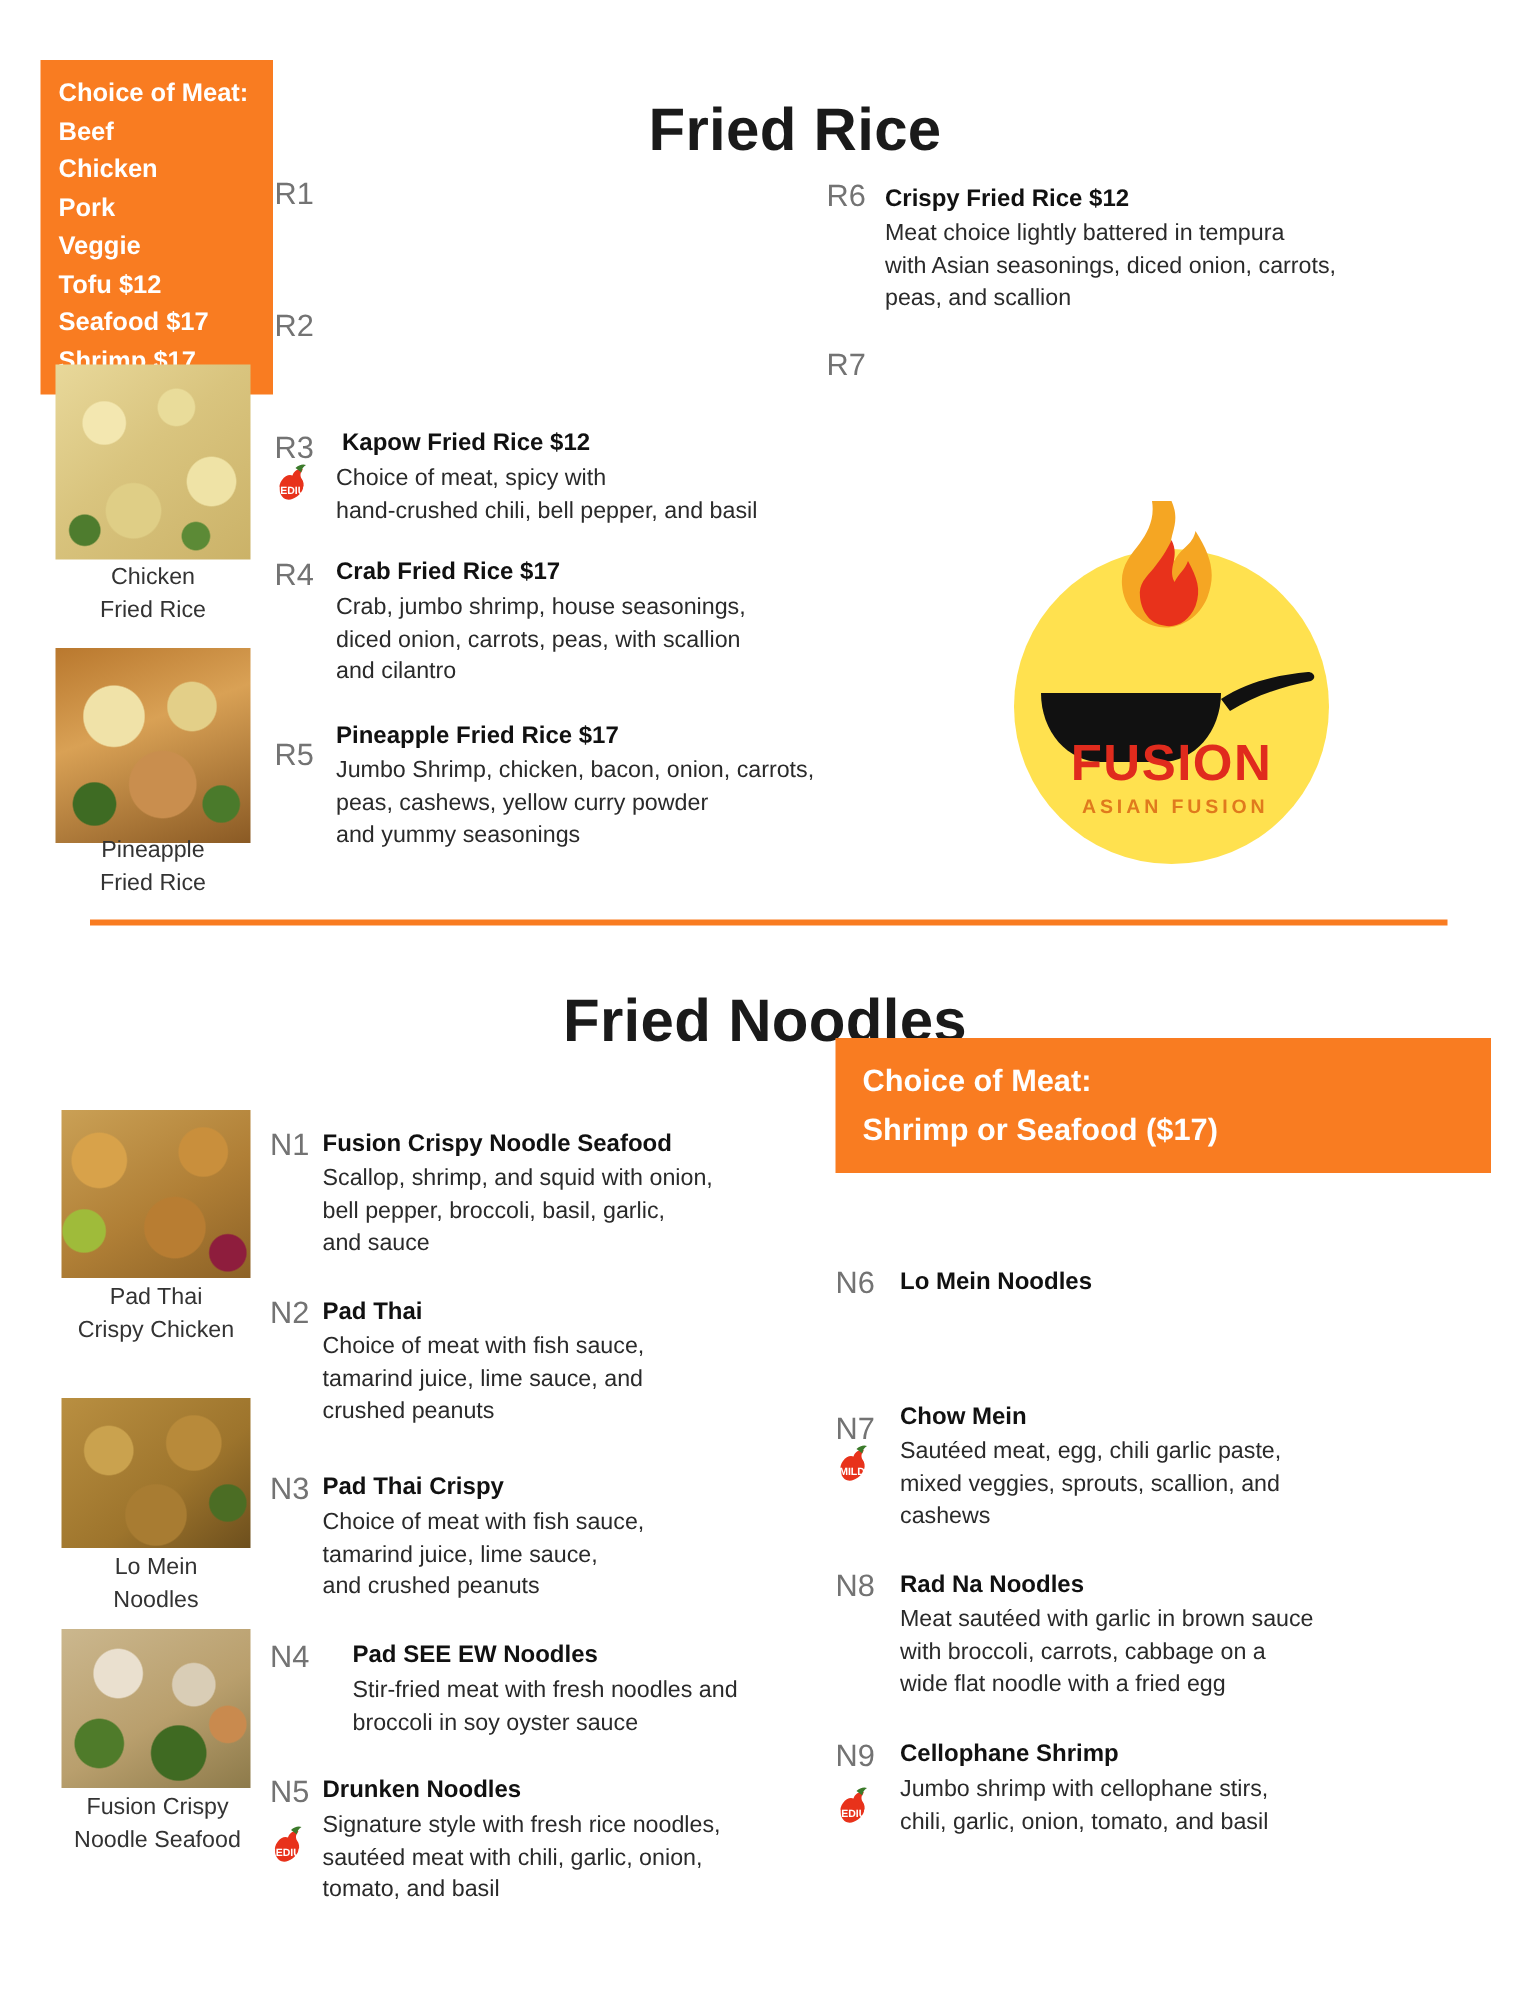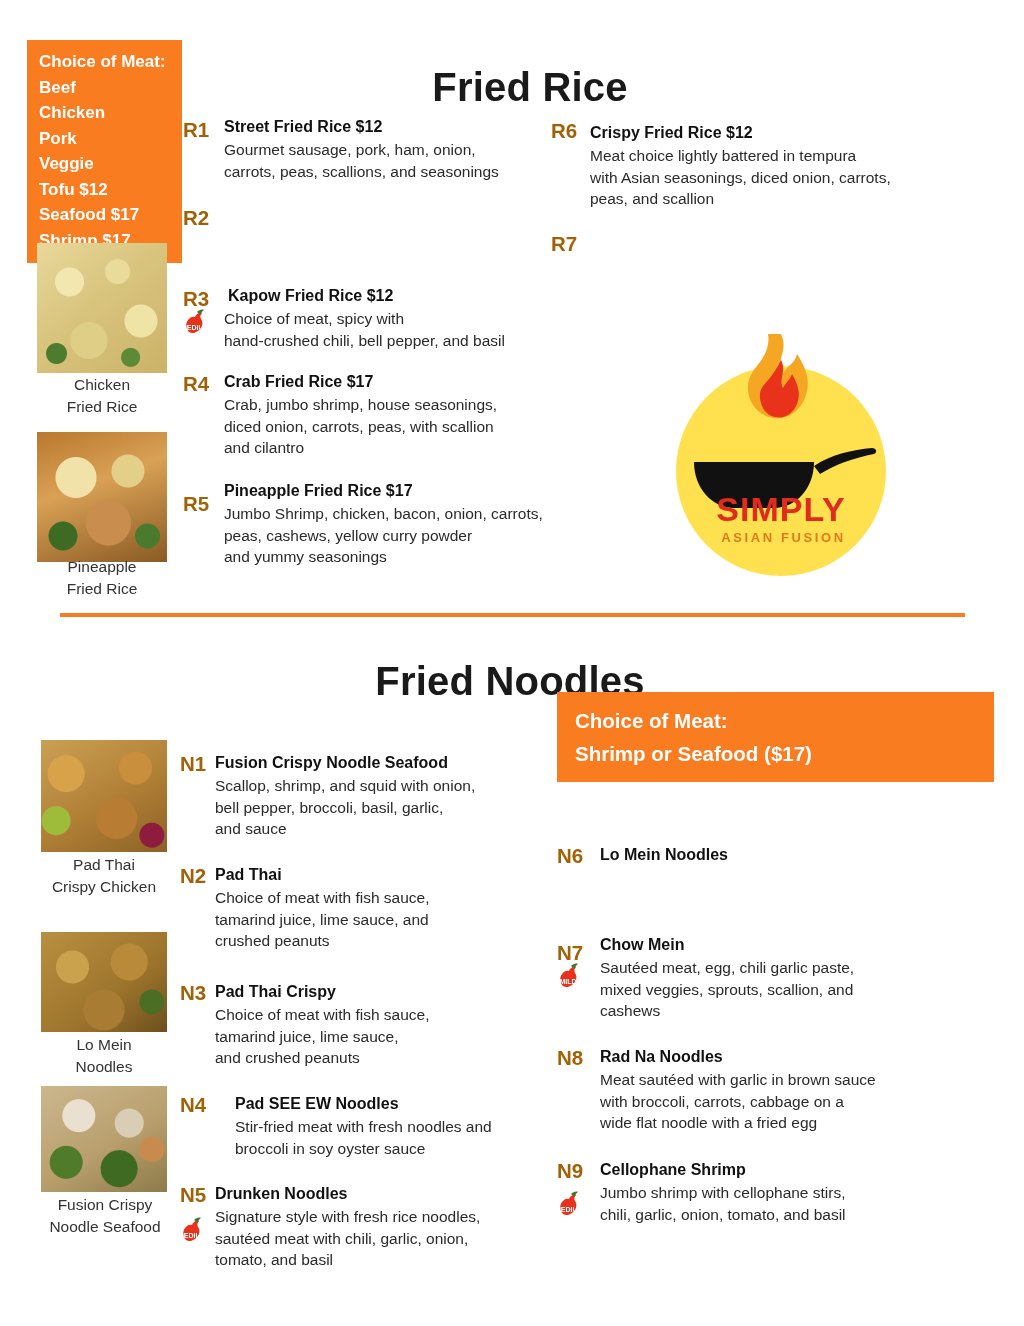--- a/index.html
+++ b/index.html
@@ -67,22 +67,22 @@
       radial-gradient(circle at 85% 80%, #4a7a2b 0 12px, transparent 13px),
       linear-gradient(160deg, #b9782e 0%, #d9a155 40%, #8a5a24 100%);
   }
   #cap-pineapple-rice { left: 27px; top: 556px; width: 150px; }
 
   
   .item { position: absolute; }
   .item-code {
     position: absolute;
     font-size: 20.5px;
-    font-weight: bold;
-    color: #a16207;
+    font-weight: normal;
+    color: #737373;
   }
   .item-name {
     font-size: 16px;
     font-weight: bold;
     color: #111;
     margin: 0 0 2px 0;
     line-height: 20px;
   }
   .item-desc {
     font-size: 15.5px;
@@ -190,25 +190,20 @@
 
   <div class="photo" id="photo-chicken-rice"></div>
   <div class="photo-cap" id="cap-chicken-rice" style="white-space:pre-line">Chicken
 Fried Rice</div>
 
   <div class="photo" id="photo-pineapple-rice"></div>
   <div class="photo-cap" id="cap-pineapple-rice" style="white-space:pre-line">Pineapple
 Fried Rice</div>
 
   <div class="item-code" style="left:183px; top:118px;">R1</div>
-  <div class="item" style="left:224px; top:117px; width:330px;">
-    <div class="item-name">Street Fried Rice $12</div>
-    <div class="item-desc">Gourmet sausage, pork, ham, onion,
-carrots, peas, scallions, and seasonings</div>
-  </div>
 
   <div class="item-code" style="left:183px; top:206px;">R2</div>
 
   <div class="item-code" style="left:183px; top:287px;">R3</div>
   <div class="chili" style="left:181px; top:308px;">
     <svg width="26" height="26" viewBox="0 0 26 26">
         <path d="M8 24c-3-3-4-8-1-12 2-3 5-4 7-3 1-3 4-5 7-4-2 2-2 4-1 6 3 4 1 9-3 12-3 2-6 3-9 1z" fill="#E8321B"></path>
         <path d="M16 4c2-2 5-3 7-2-2 1-3 3-3 5" fill="#3B7A2A"></path>
       </svg>
     <span>MEDIUM</span>
@@ -248,21 +243,21 @@
   <div id="logo-wrap">
     <div id="logo-circle"></div>
     <svg id="logo-flame" width="110" height="130" viewBox="0 0 110 130">
       <path d="M55 4c8 18-6 24 2 40 4-9 12-10 14-20 10 16 14 28 8 44-6 15-20 22-32 20-13-2-24-13-25-28-1-13 6-20 12-28 5-7 10-16 8-28z" fill="#F5A623"></path>
       <path d="M55 30c6 12-3 18 2 28 3-6 7-8 9-14 6 11 9 19 5 30-4 10-13 15-21 13-9-1-15-9-16-19-1-9 4-13 9-19 4-5 9-12 12-19z" fill="#E8321B"></path>
     </svg>
     <svg id="logo-pan" width="200" height="90" viewBox="0 0 200 90">
       <path d="M8 22h120c0 26-18 46-40 46h-40C26 68 8 48 8 22z" fill="#111"></path>
       <path d="M128 26c18-12 38-16 58-18 4 0 6 4 2 6-20 4-38 10-54 20z" fill="#111"></path>
     </svg>
-    <div id="logo-simply">SIMPLY</div>
+    <div id="logo-simply">FUSION</div>
     <div id="logo-sub">ASIAN FUSION</div>
   </div>
 
   <div id="divider"></div>
 
   <h1 class="section-title" id="fried-noodles-title">Fried Noodles</h1>
 
   <div class="meat-box" id="meat-box-noodles">
     <div>Choice of Meat:</div>
     <div style="white-space:nowrap">Shrimp or Seafood ($17)</div>

